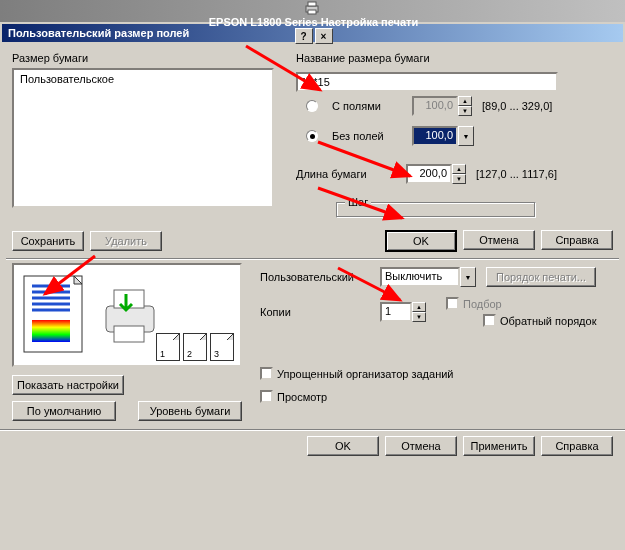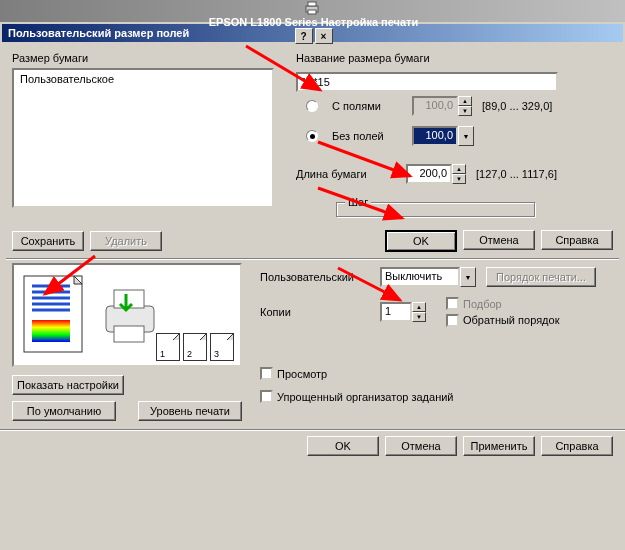--- a/index.html
+++ b/index.html
@@ -210,21 +210,21 @@
               <div class="fold"></div>
               <span style="position:absolute;bottom:1px;left:3px;font-size:9px;">3</span>
             </div>
         </div>
       </div>
       <div class="row" style="gap:6px; margin-top:8px;">
         <div class="btn" style="min-width:112px;">Показать настройки</div>
       </div>
       <div class="row" style="gap:22px; margin-top:6px;">
         <div class="btn" style="min-width:104px;">По умолчанию</div>
-        <div class="btn" style="min-width:104px;">Уровень печати</div>
+        <div class="btn" style="min-width:104px;">Уровень бумаги</div>
       </div>
     </div>
 
     <div class="col" style="flex:1; gap:10px; padding-top:4px;">
       <div class="row" style="align-items:center; gap:10px;">
         <span style="width:110px;">Пользовательский</span>
         <span class="combo">
           <span class="c-input">Выключить</span>
           <span class="c-btn">▼</span>
         </span>
@@ -237,34 +237,34 @@
           <span class="sp-btns">
               <span class="sp-btn">▲</span>
               <span class="sp-btn">▼</span>
             </span>
         </span>
         <div class="col" style="gap:4px; margin-left:10px;">
           <span style="display:flex;align-items:center;color:#808080;">
               <span class="checkbox"></span>
               <span>Подбор</span>
             </span>
-          <span style="display:flex;">
+          <span style="display:flex;align-items:center;margin-left:37px;">
               <span class="checkbox"></span>
               <span>Обратный порядок</span>
             </span>
         </div>
       </div>
       <div style="height:20px;"></div>
       <div class="row" style="align-items:center;">
           <span class="checkbox"></span>
-          <span>Просмотр</span>
+          <span>Упрощенный организатор заданий</span>
         </div>
       <div class="row" style="align-items:center;">
           <span class="checkbox"></span>
-          <span>Упрощенный организатор заданий</span>
+          <span>Просмотр</span>
         </div>
     </div>
   </div>
 </div>
 
 <div class="bottom-bar">
   <div class="btn">OK</div>
   <div class="btn">Отмена</div>
   <div class="btn">Применить</div>
   <div class="btn">Справка</div>

